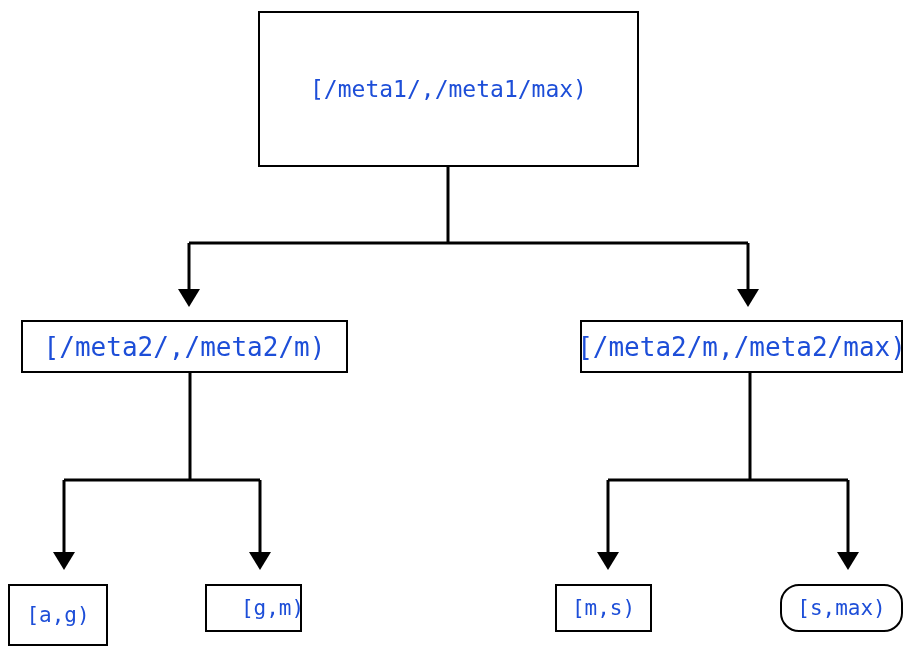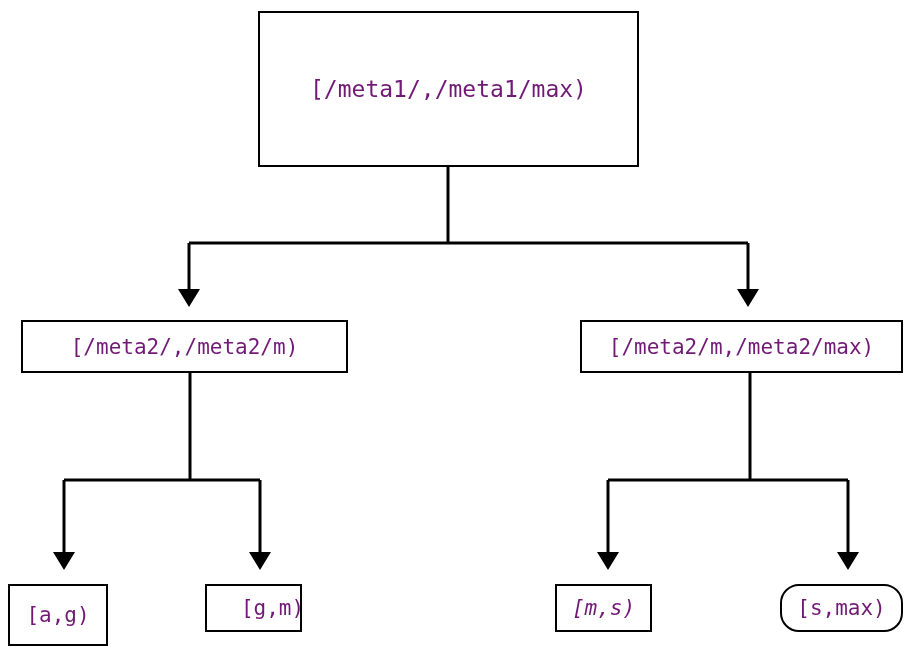--- a/index.html
+++ b/index.html
@@ -33,21 +33,21 @@
     display: flex;
     align-items: center;
     justify-content: center;
     color: #000000;
     white-space: pre;
     letter-spacing: 0px;
   }
   .node-label {
     display: block;
     white-space: pre;
-    color: #701a75;
+    color: #1d4ed8;
   }
   
   #node-root {
     left: 258px;
     top: 11px;
     width: 381px;
     height: 156px;
   }
   #node-root .node-label {
     font-size: 23px;
@@ -61,42 +61,41 @@
   }
   #node-meta2-upper {
     left: 580px;
     top: 320px;
     width: 323px;
     height: 53px;
     align-items: center;
   }
   #node-meta2-lower .node-label,
   #node-meta2-upper .node-label {
-    font-size: 21px;
+    font-size: 26px;
   }
   
   #node-leaf-ag {
     left: 8px;
     top: 584px;
     width: 100px;
     height: 62px;
   }
   #node-leaf-gm {
     left: 205px;
     top: 584px;
     width: 97px;
     height: 48px;
     padding-left: 38px;
   }
   #node-leaf-ms {
     left: 555px;
     top: 584px;
     width: 97px;
     height: 48px;
-    font-style: italic;
   }
   #node-leaf-smax {
     left: 780px;
     top: 584px;
     width: 123px;
     height: 48px;
     border-radius: 19px;
   }
   #node-leaf-ag .node-label,
   #node-leaf-gm .node-label,

